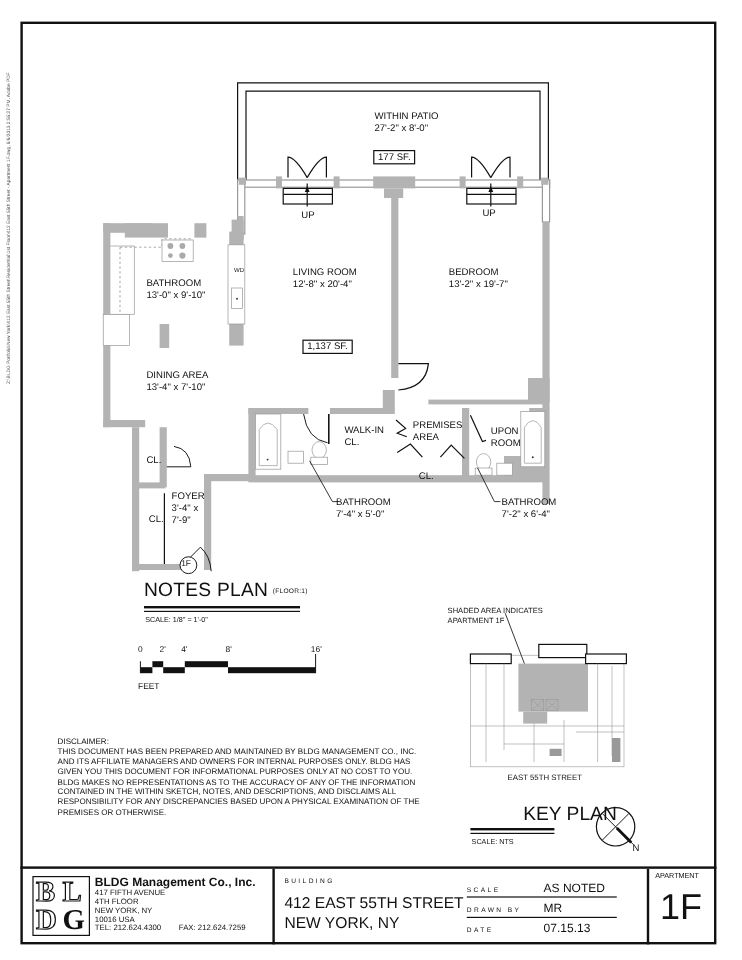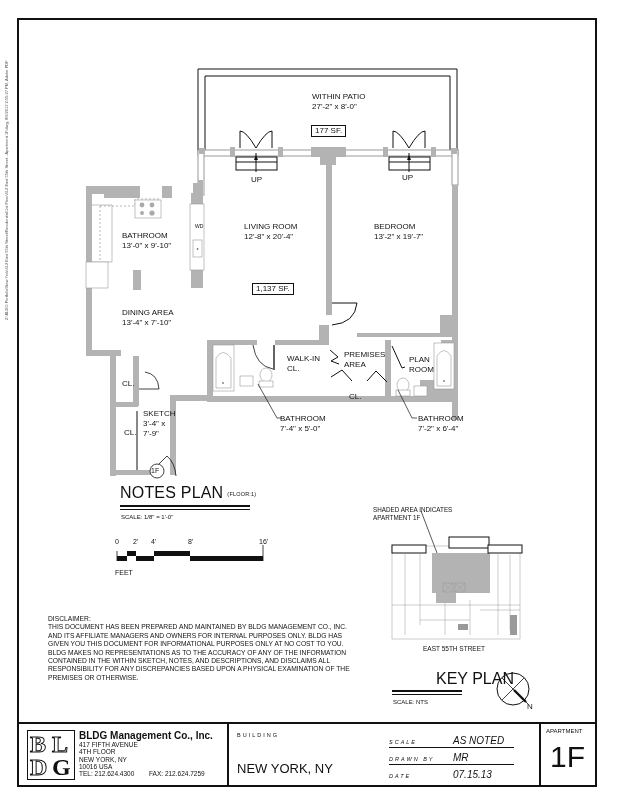--- a/index.html
+++ b/index.html
@@ -29,21 +29,21 @@
   .tb .c3{position:absolute;left:524px;top:0;width:54px;height:63px;}
   .logo{position:absolute;left:10px;top:6px;width:48px;height:50px;border:1px solid #111;box-sizing:border-box;}
   .logo span{position:absolute;font-family:"Liberation Serif",serif;font-weight:bold;font-size:24px;line-height:24px;}
   .logo .o{color:#fff;-webkit-text-stroke:1px #111;}
   .co-name{position:absolute;left:62px;top:6px;font-size:10px;font-weight:bold;}
   .co-addr{position:absolute;left:62px;top:17px;font-size:6.5px;line-height:7.3px;}
   .co-fax{position:absolute;left:132px;top:46px;font-size:6.5px;}
   .bld-lbl{position:absolute;left:8px;top:8px;font-size:5.5px;letter-spacing:2px;}
   .bld-1{position:absolute;left:8px;top:21px;font-size:13px;}
   .bld-2{position:absolute;left:8px;top:37px;font-size:13px;}
-  .meta-row{position:absolute;left:160px;width:125px;height:14px;font-style:italic;}
+  .meta-row{position:absolute;left:160px;width:125px;height:14px;}
   .meta-row .k{position:absolute;left:0;bottom:1px;font-size:5.5px;letter-spacing:2px;}
   .meta-row .v{position:absolute;left:64px;bottom:0;font-size:10px;}
   .meta-line{position:absolute;left:160px;width:125px;height:1px;background:#111;}
   .apt-lbl{position:absolute;left:5px;top:4px;font-size:6px;}
   .apt-val{position:absolute;left:9px;top:16px;font-size:30px;}
 </style>
 </head>
 <body>
 
 <div class="frame"></div>
@@ -226,27 +226,27 @@
 <div class="lbl" style="left:374px;top:222px;">BEDROOM</div>
 <div class="lbl" style="left:374px;top:232px;">13'-2" x 19'-7"</div>
 
 <div class="lbl" style="left:122px;top:308px;">DINING AREA</div>
 <div class="lbl" style="left:122px;top:318px;">13'-4" x 7'-10"</div>
 
 <div class="lbl" style="left:287px;top:354px;">WALK-IN</div>
 <div class="lbl" style="left:287px;top:364px;">CL.</div>
 <div class="lbl" style="left:344px;top:350px;">PREMISES</div>
 <div class="lbl" style="left:344px;top:360px;">AREA</div>
-<div class="lbl" style="left:409px;top:355px;">PLAN</div>
+<div class="lbl" style="left:409px;top:355px;">UPON</div>
 <div class="lbl" style="left:409px;top:365px;">ROOM</div>
 <div class="lbl" style="left:349px;top:392px;">CL.</div>
 
 <div class="lbl" style="left:122px;top:379px;">CL.</div>
 <div class="lbl" style="left:124px;top:428px;">CL.</div>
-<div class="lbl" style="left:143px;top:409px;">SKETCH</div>
+<div class="lbl" style="left:143px;top:409px;">FOYER</div>
 <div class="lbl" style="left:143px;top:419px;">3'-4" x</div>
 <div class="lbl" style="left:143px;top:429px;">7'-9"</div>
 
 <div class="lbl" style="left:280px;top:414px;">BATHROOM</div>
 <div class="lbl" style="left:280px;top:424px;">7'-4" x 5'-0"</div>
 <div class="lbl" style="left:418px;top:414px;">BATHROOM</div>
 <div class="lbl" style="left:418px;top:424px;">7'-2" x 6'-4"</div>
 <div class="lbl" style="left:151px;top:466px;font-size:7px;">1F</div>
 
 <div class="fp-title"><span>NOTES PLAN</span><span class="fp-sub">(FLOOR:1)</span></div>
@@ -290,20 +290,21 @@
       <div>417 FIFTH AVENUE</div>
       <div>4TH FLOOR</div>
       <div>NEW YORK, NY</div>
       <div>10016 USA</div>
       <div>TEL: 212.624.4300</div>
     </div>
     <div class="co-fax">FAX: 212.624.7259</div>
   </div>
   <div class="c2">
     <div class="bld-lbl">BUILDING</div>
+    <div class="bld-1">412 EAST 55TH STREET</div>
     <div class="bld-2">NEW YORK, NY</div>
     <div class="meta-row" style="top:8px;">
       <span class="k">SCALE</span>
       <span class="v">AS NOTED</span>
     </div>
     <div class="meta-line" style="top:23px;"></div>
     <div class="meta-row" style="top:25px;">
       <span class="k">DRAWN BY</span>
       <span class="v">MR</span>
     </div>

